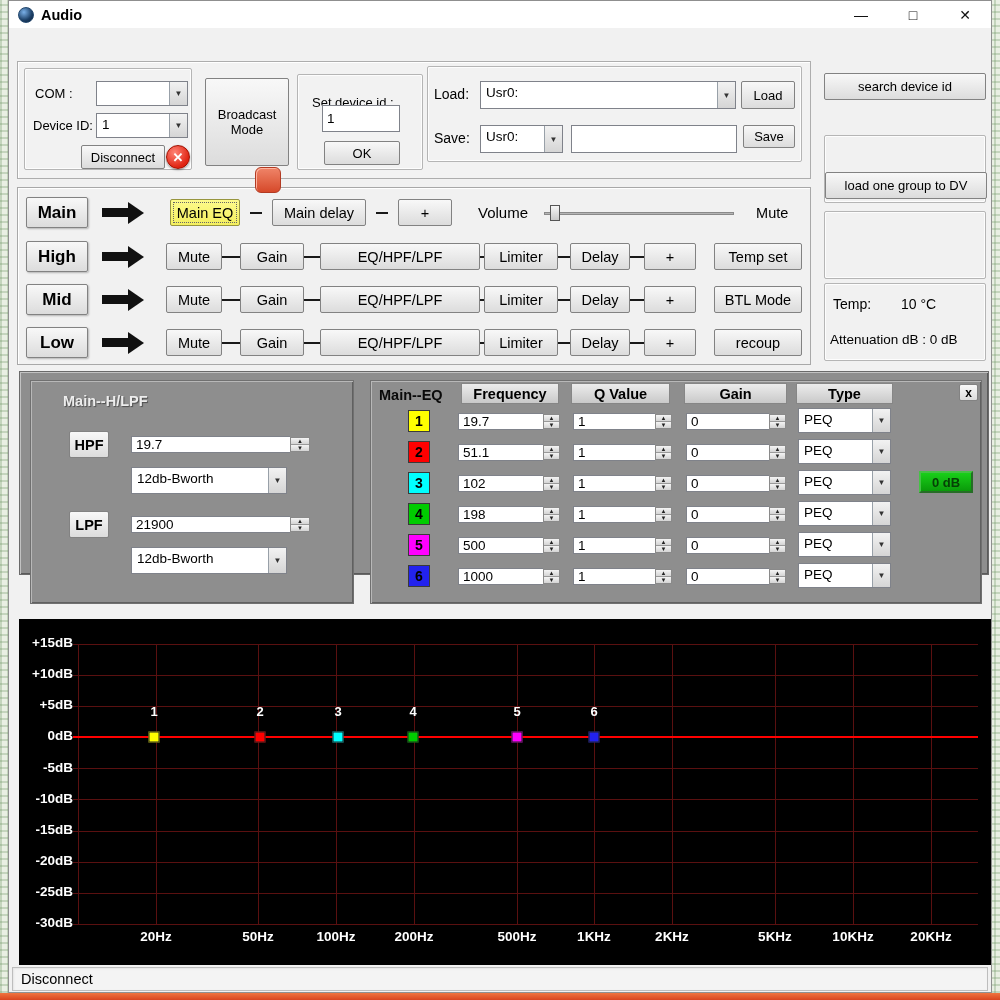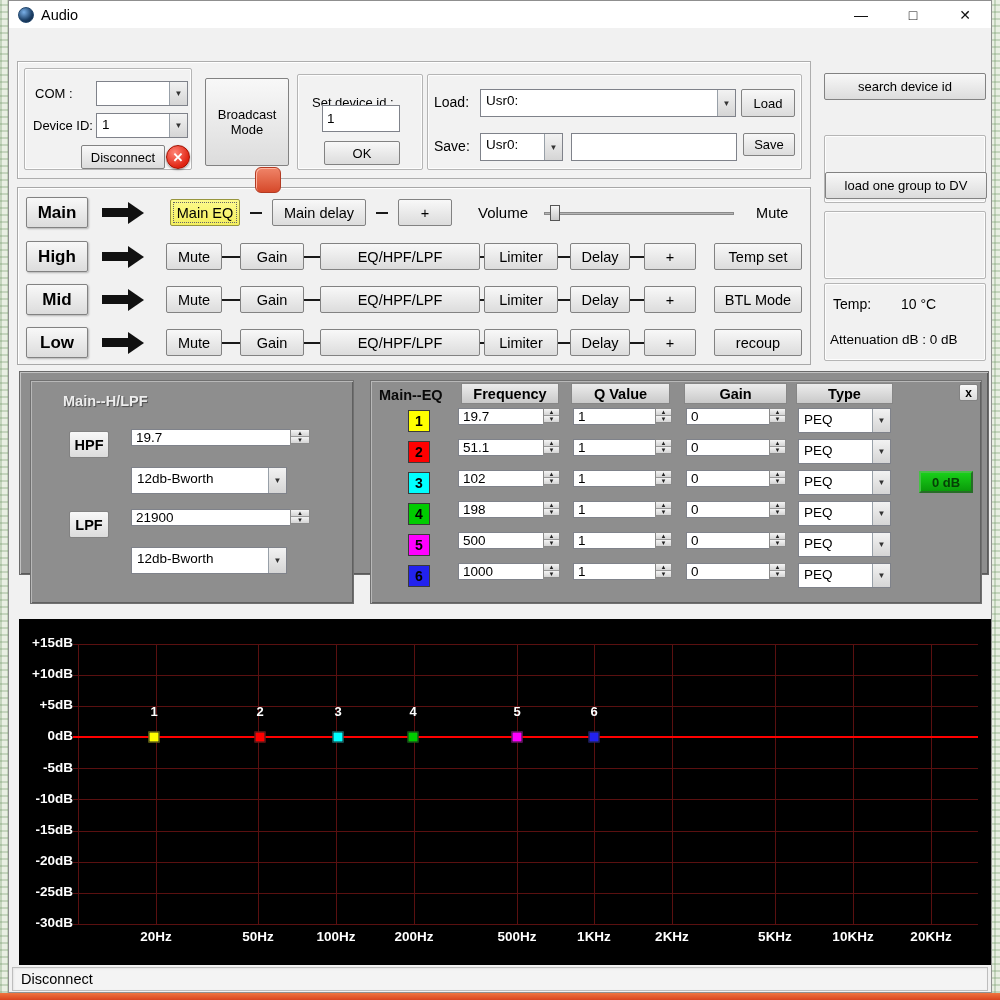--- a/index.html
+++ b/index.html
@@ -11,36 +11,36 @@
       repeating-linear-gradient(90deg, rgba(110,150,100,.30) 0 2px, transparent 2px 7px);}
   .abs{position:absolute}
   .bottom-strip{position:absolute;left:0;top:993px;width:1000px;height:7px;
     background:linear-gradient(#f0743f,#d8451f)}
   .window{position:absolute;left:8px;top:0;width:984px;height:993px;background:#f1f1f1;
     border:1px solid #8f8f8f}
   
   .titlebar{height:27px;background:#fff;display:flex;align-items:center;position:relative}
   .app-icon{width:16px;height:16px;border-radius:50%;margin:0 7px 0 9px;
     background:radial-gradient(circle at 35% 30%,#7ab0e8 0%,#1c3f66 60%,#0a1a30 100%);border:1px solid #23486e}
-  .title-text{font-weight:normal;font-size:14.5px;color:#000}
+  .title-text{font-weight:bold;font-size:14.5px;color:#000}
   .win-controls{margin-left:auto;display:flex;height:100%}
   .win-btn{width:52px;display:flex;align-items:center;justify-content:center;font-size:14px;color:#111}
   .menubar{height:28px;background:#fff;display:flex;align-items:center;gap:22px;padding-left:11px;font-size:15px}
   
   .lbl{position:absolute;font-size:13px;color:#000;white-space:nowrap}
   .gbox{position:absolute;border:1px solid #b5b5b5;box-shadow:inset 0 0 0 1px #fdfdfd;border-radius:2px}
   .btnlook{display:flex;align-items:center;justify-content:center;text-align:center;font-size:13px;color:#000;
     background:linear-gradient(#f8f8f8,#dcdcdc);border:1px solid #828282;border-radius:2px}
   .txt{background:#fff;border:1px solid #7f828a;font-size:13.5px;padding:0 4px;font-family:inherit;color:#000}
   .combo{position:absolute;display:flex;background:#fff;border:1px solid #7f828a}
   .combo .val{flex:1;font-size:13.5px;padding:3px 0 0 5px;overflow:hidden;white-space:nowrap}
   .combo .dd{width:18px;border-left:1px solid #98a0a8;background:linear-gradient(#f2f2f2,#d5d5d5);
     display:flex;align-items:center;justify-content:center}
   .combo .dd::after{content:"▼";font-size:8px;color:#333}
-  .fw{position:absolute;display:flex;align-items:flex-start}
+  .fw{position:absolute;display:flex;align-items:center}
   .fw .txt{flex:1;min-width:0;border-right:none}
   .spin{display:flex;flex-direction:column;width:17px;border:1px solid #8a8a8a;background:#dcdcdc}
   .spin i{flex:1;display:flex;align-items:center;justify-content:center;font-style:normal;
     background:linear-gradient(#f4f4f4,#d4d4d4)}
   .spin i::after{font-size:6px;color:#222}
   .spin .su::after{content:"▲"}
   .spin .sd::after{content:"▼"}
   .spin .sd{border-top:1px solid #999}
   .redx{position:absolute;width:24px;height:24px;border-radius:50%;color:#fff;font-weight:bold;font-size:13px;
     background:radial-gradient(circle at 35% 30%,#ff8476,#e02412 70%);border:1px solid #a01000;
@@ -142,21 +142,21 @@
     </div>
 
     <div class="btnlook abs" style="left:187px;top:16px;width:84px;height:88px;padding:0 8px">Broadcast Mode</div>
 
     <div class="gbox" style="left:279px;top:12px;width:126px;height:96px">
       <span class="lbl" style="left:14px;top:20px">Set device id :</span>
       <input class="txt abs" style="left: 24px; top: 30px; width: 78px; height: 27px;" value="1">
       <div class="btnlook abs" style="left:26px;top:66px;width:76px;height:24px">OK</div>
     </div>
 
-    <div class="gbox" style="left:409px;top:12px;width:375px;height:96px">
+    <div class="gbox" style="left:409px;top:4px;width:375px;height:96px">
       <span class="lbl" style="left:6px;top:19px;font-size:14px">Load:</span>
       <div class="combo" style="left:52px;top:14px;width:256px;height:28px">
         <span class="val">Usr0:</span>
         <span class="dd"></span>
       </div>
       <div class="btnlook abs" style="left:313px;top:14px;width:54px;height:28px">Load</div>
       <span class="lbl" style="left:6px;top:63px;font-size:14px">Save:</span>
       <div class="combo" style="left:52px;top:58px;width:83px;height:28px">
         <span class="val">Usr0:</span>
         <span class="dd"></span>

